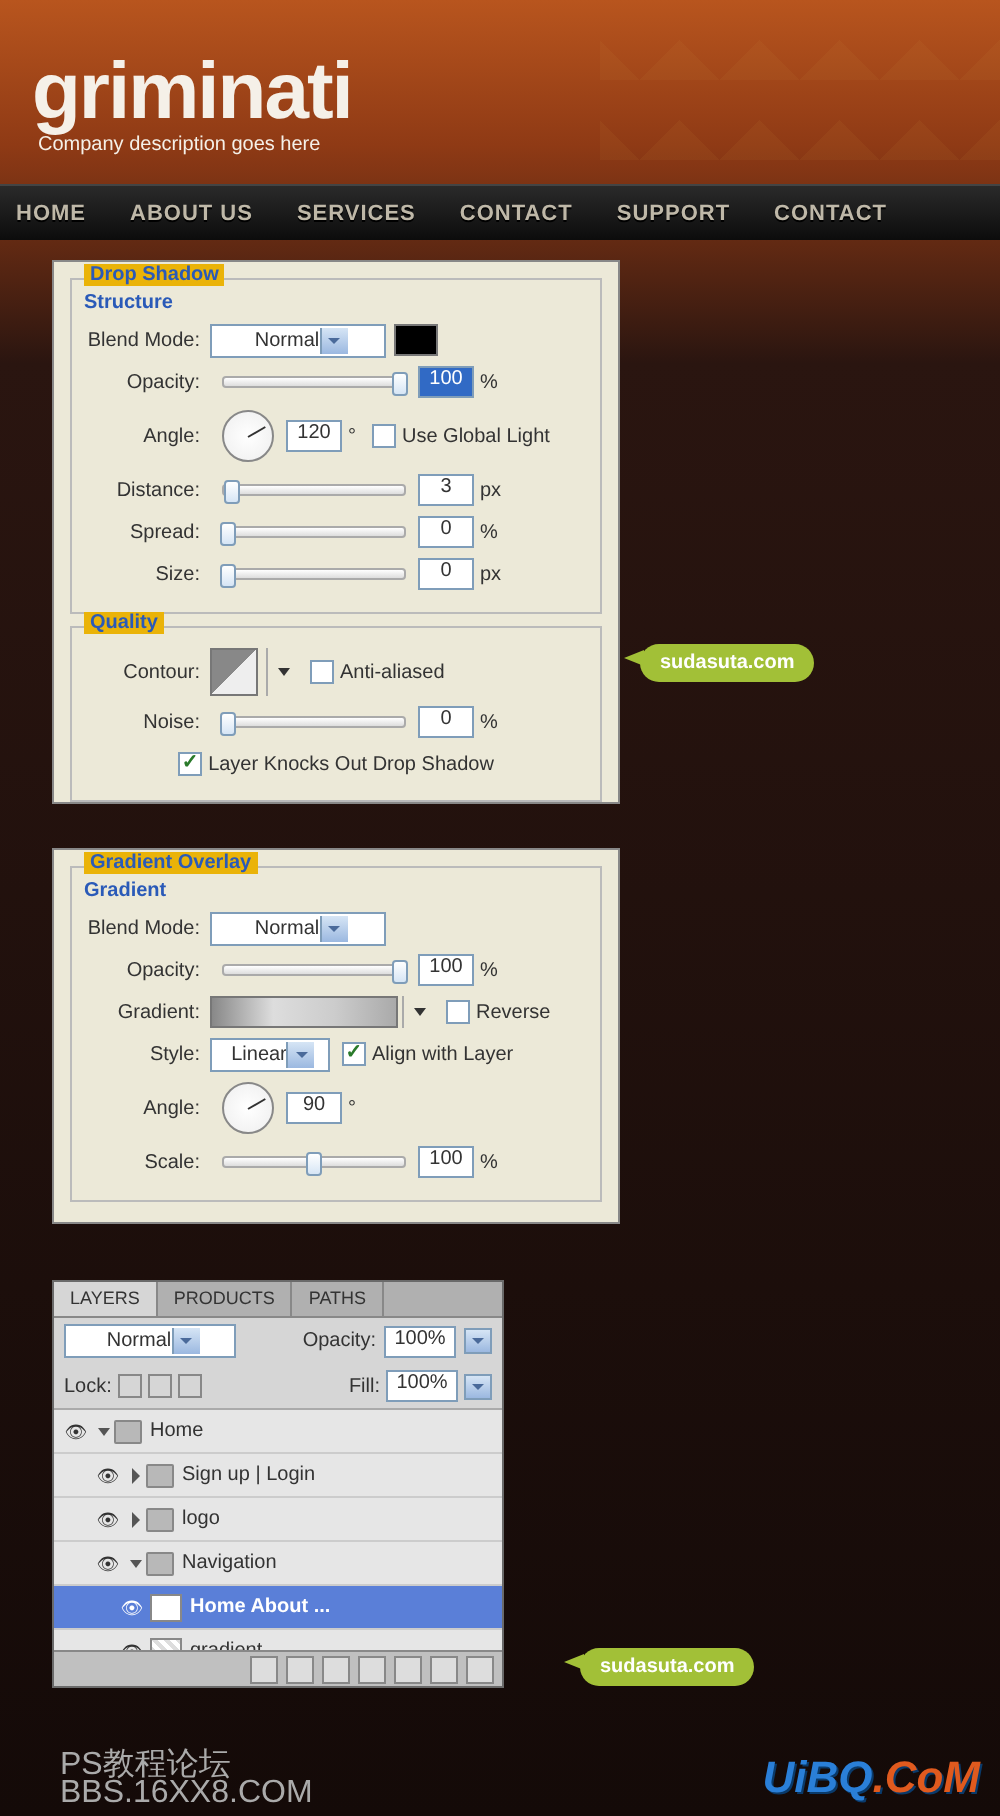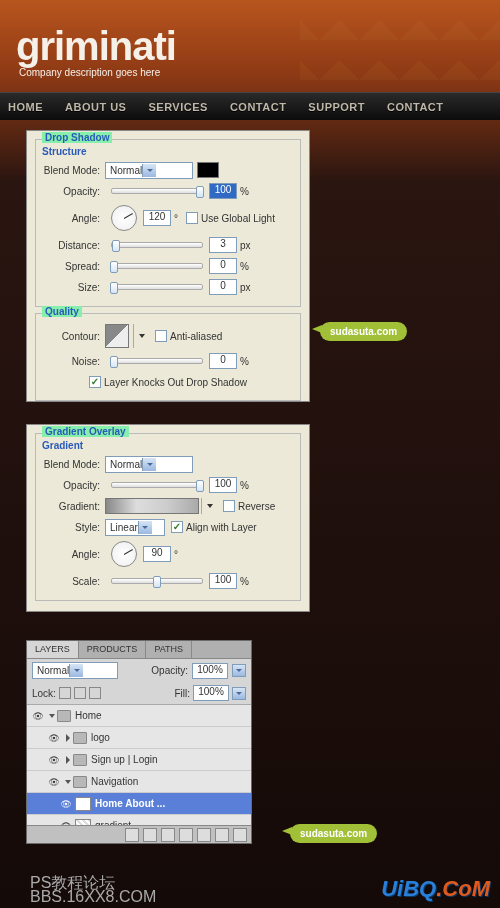--- a/index.html
+++ b/index.html
@@ -7,25 +7,25 @@
 .pixel-overlay { position: absolute; top: 0; right: 0; width: 200px; height: 120px; opacity: 0.3; background-image: linear-gradient(45deg, rgba(200,140,60,0.3) 25%, transparent 25%), linear-gradient(-45deg, rgba(200,140,60,0.3) 25%, transparent 25%); background-size: 40px 40px; }
 .logo { position: absolute; top: 24px; left: 16px; color: #f5f0e8; }
 .logo .title { font-family: Arial, sans-serif; font-size: 40px; font-weight: bold; letter-spacing: -1px; }
 .logo .sub { font-size: 10px; margin-top: -2px; margin-left: 3px; }
 .navbar { position: absolute; top: 92px; left: 0; width: 100%; height: 28px; background: linear-gradient(180deg, #2a2a2a, #0c0c0c); border-top: 1px solid #444; display: flex; align-items: center; padding: 0 8px; gap: 22px; }
 .nav-item { color: #bfb8a8; font-size: 11px; font-weight: bold; letter-spacing: 0.5px; cursor: pointer; text-shadow: 0 1px 0 #000; }
 .panel { position: absolute; background: #ece9d8; border: 1px solid #888; padding: 8px; font-size: 10px; color: #333; }
 .panel1 { top: 130px; left: 26px; width: 284px; height: 272px; }
 .panel2 { top: 424px; left: 26px; width: 284px; height: 188px; }
 .fieldset { border: 1px solid #bbb; margin-bottom: 6px; padding: 6px 6px 6px 6px; position: relative; }
-.fieldset .legend-title { color: #2a5ab8; font-size: 10px; font-weight: bold; position: absolute; top: -8px; left: 6px; background: #86efac; padding: 0 3px; }
+.fieldset .legend-title { color: #2a5ab8; font-size: 10px; font-weight: bold; position: absolute; top: -8px; left: 6px; background: #eab308; padding: 0 3px; }
 .fieldset .sub-title { color: #2a5ab8; font-size: 10px; font-weight: bold; display: block; margin-bottom: 4px; }
 .row { display: flex; align-items: center; margin: 3px 0; height: 18px; }
 .label { width: 58px; text-align: right; margin-right: 5px; }
-.select { height: 17px; background: #fff; border: 1px solid #7f9db9; display: inline-flex; align-items: center; justify-content: flex-start; padding: 0 1px 0 4px; font-size: 10px; }
+.select { height: 17px; background: #fff; border: 1px solid #7f9db9; display: inline-flex; align-items: center; justify-content: center; padding: 0 1px 0 4px; font-size: 10px; }
 .select-w { width: 88px; }
 .select-arrow { width: 14px; height: 13px; background: linear-gradient(180deg, #d6e5f5, #9bb8e0); display: flex; align-items: center; justify-content: center; border-left: 1px solid #7f9db9; }
 .select-arrow::after { content: ''; border-left: 3px solid transparent; border-right: 3px solid transparent; border-top: 3px solid #4a6a9a; }
 .swatch { width: 22px; height: 16px; border: 1px solid #777; margin-left: 4px; }
 .swatch.black { background: #000; }
 .slider-track { position: relative; height: 6px; width: 92px; background: linear-gradient(180deg, #fff, #ddd); border: 1px solid #aaa; border-radius: 2px; margin: 0 6px; }
 .slider-thumb { position: absolute; top: -3px; width: 8px; height: 12px; background: linear-gradient(180deg, #fff, #d6e5f5); border: 1px solid #7f9db9; border-radius: 2px; transform: translateX(-50%); }
 .num-input { width: 28px; height: 16px; border: 1px solid #7f9db9; background: #fff; text-align: center; font-size: 10px; }
 .num-input.hl { background: #316ac5; color: #fff; }
 .unit { margin-left: 3px; }
@@ -250,27 +250,27 @@
     <div class="layer-row">
         <span class="eye"></span>
         <span class="tw open"></span>
         <span class="folder-icon"></span>
         <span>Home</span>
       </div>
     <div class="layer-row indent1">
         <span class="eye"></span>
         <span class="tw closed"></span>
         <span class="folder-icon"></span>
-        <span>logo</span>
+        <span>Sign up  |  Login</span>
       </div>
     <div class="layer-row indent1">
         <span class="eye"></span>
         <span class="tw closed"></span>
         <span class="folder-icon"></span>
-        <span>Sign up  |  Login</span>
+        <span>logo</span>
       </div>
     <div class="layer-row indent1">
         <span class="eye"></span>
         <span class="tw open"></span>
         <span class="folder-icon"></span>
         <span>Navigation</span>
       </div>
     <div class="layer-row indent2 sel">
         <span class="eye"></span>
         <span class="layer-thumb" style="background:#fff;font-size:11px;text-align:center;line-height:13px">T</span>

